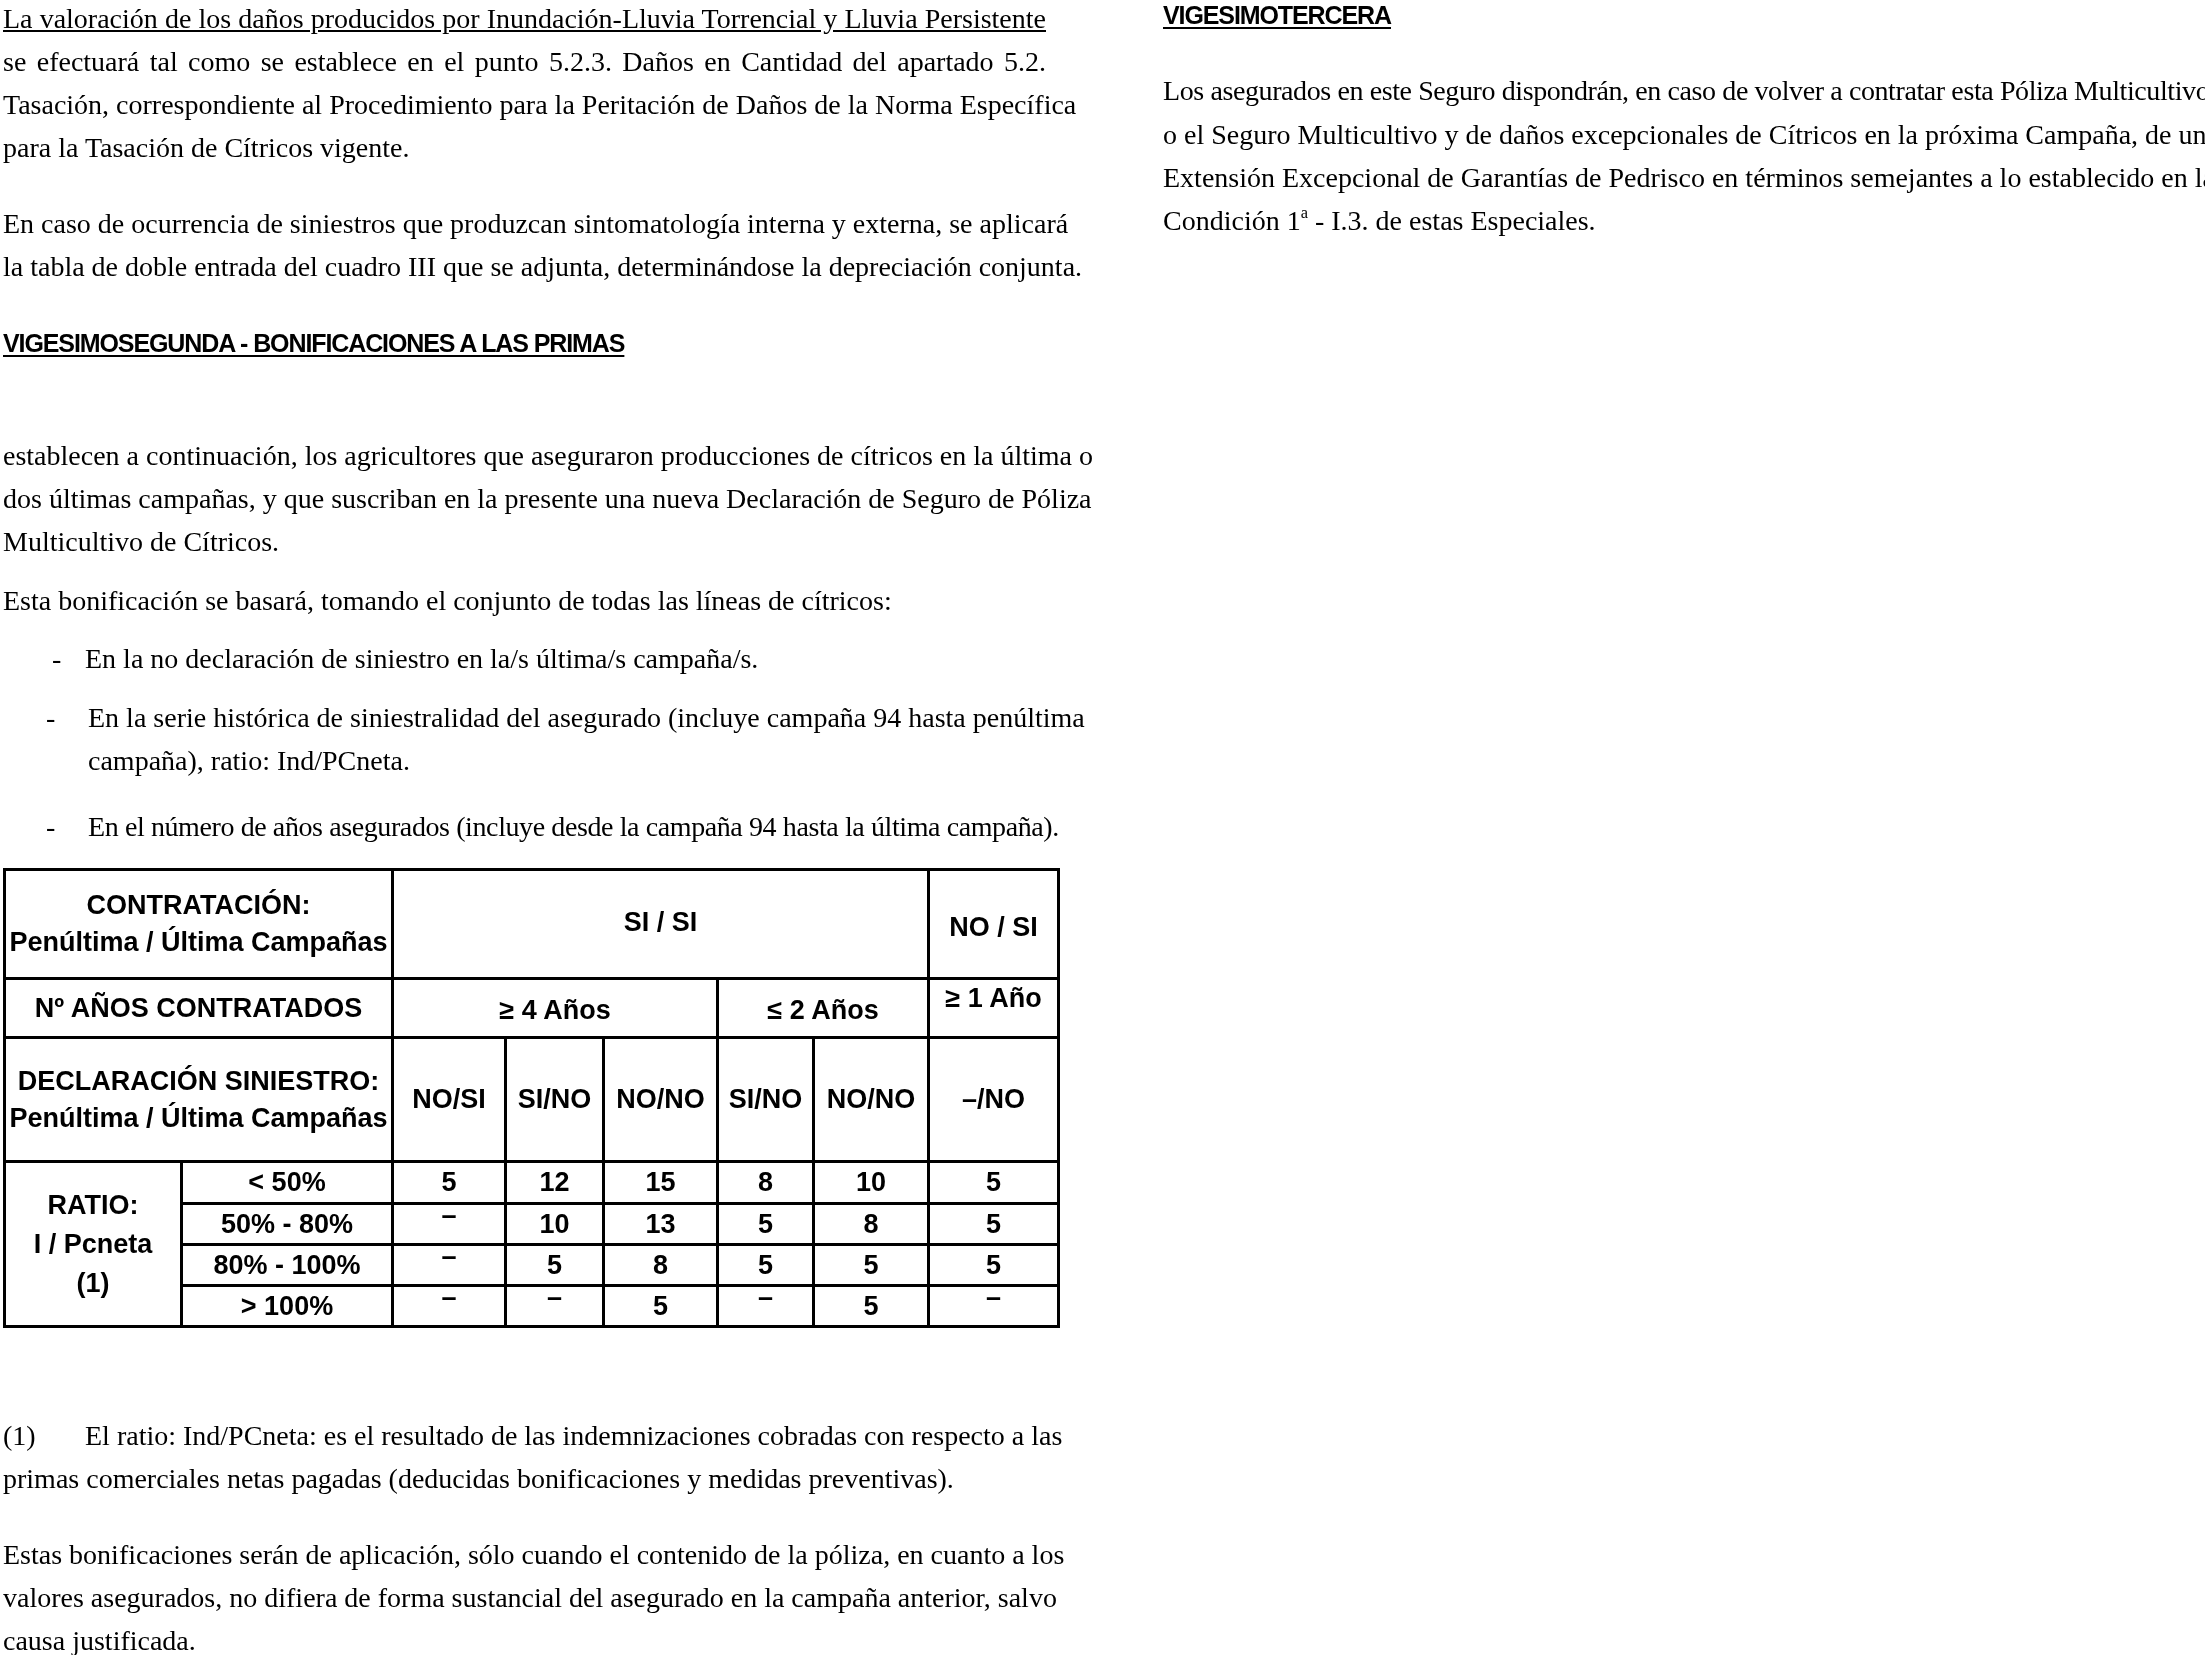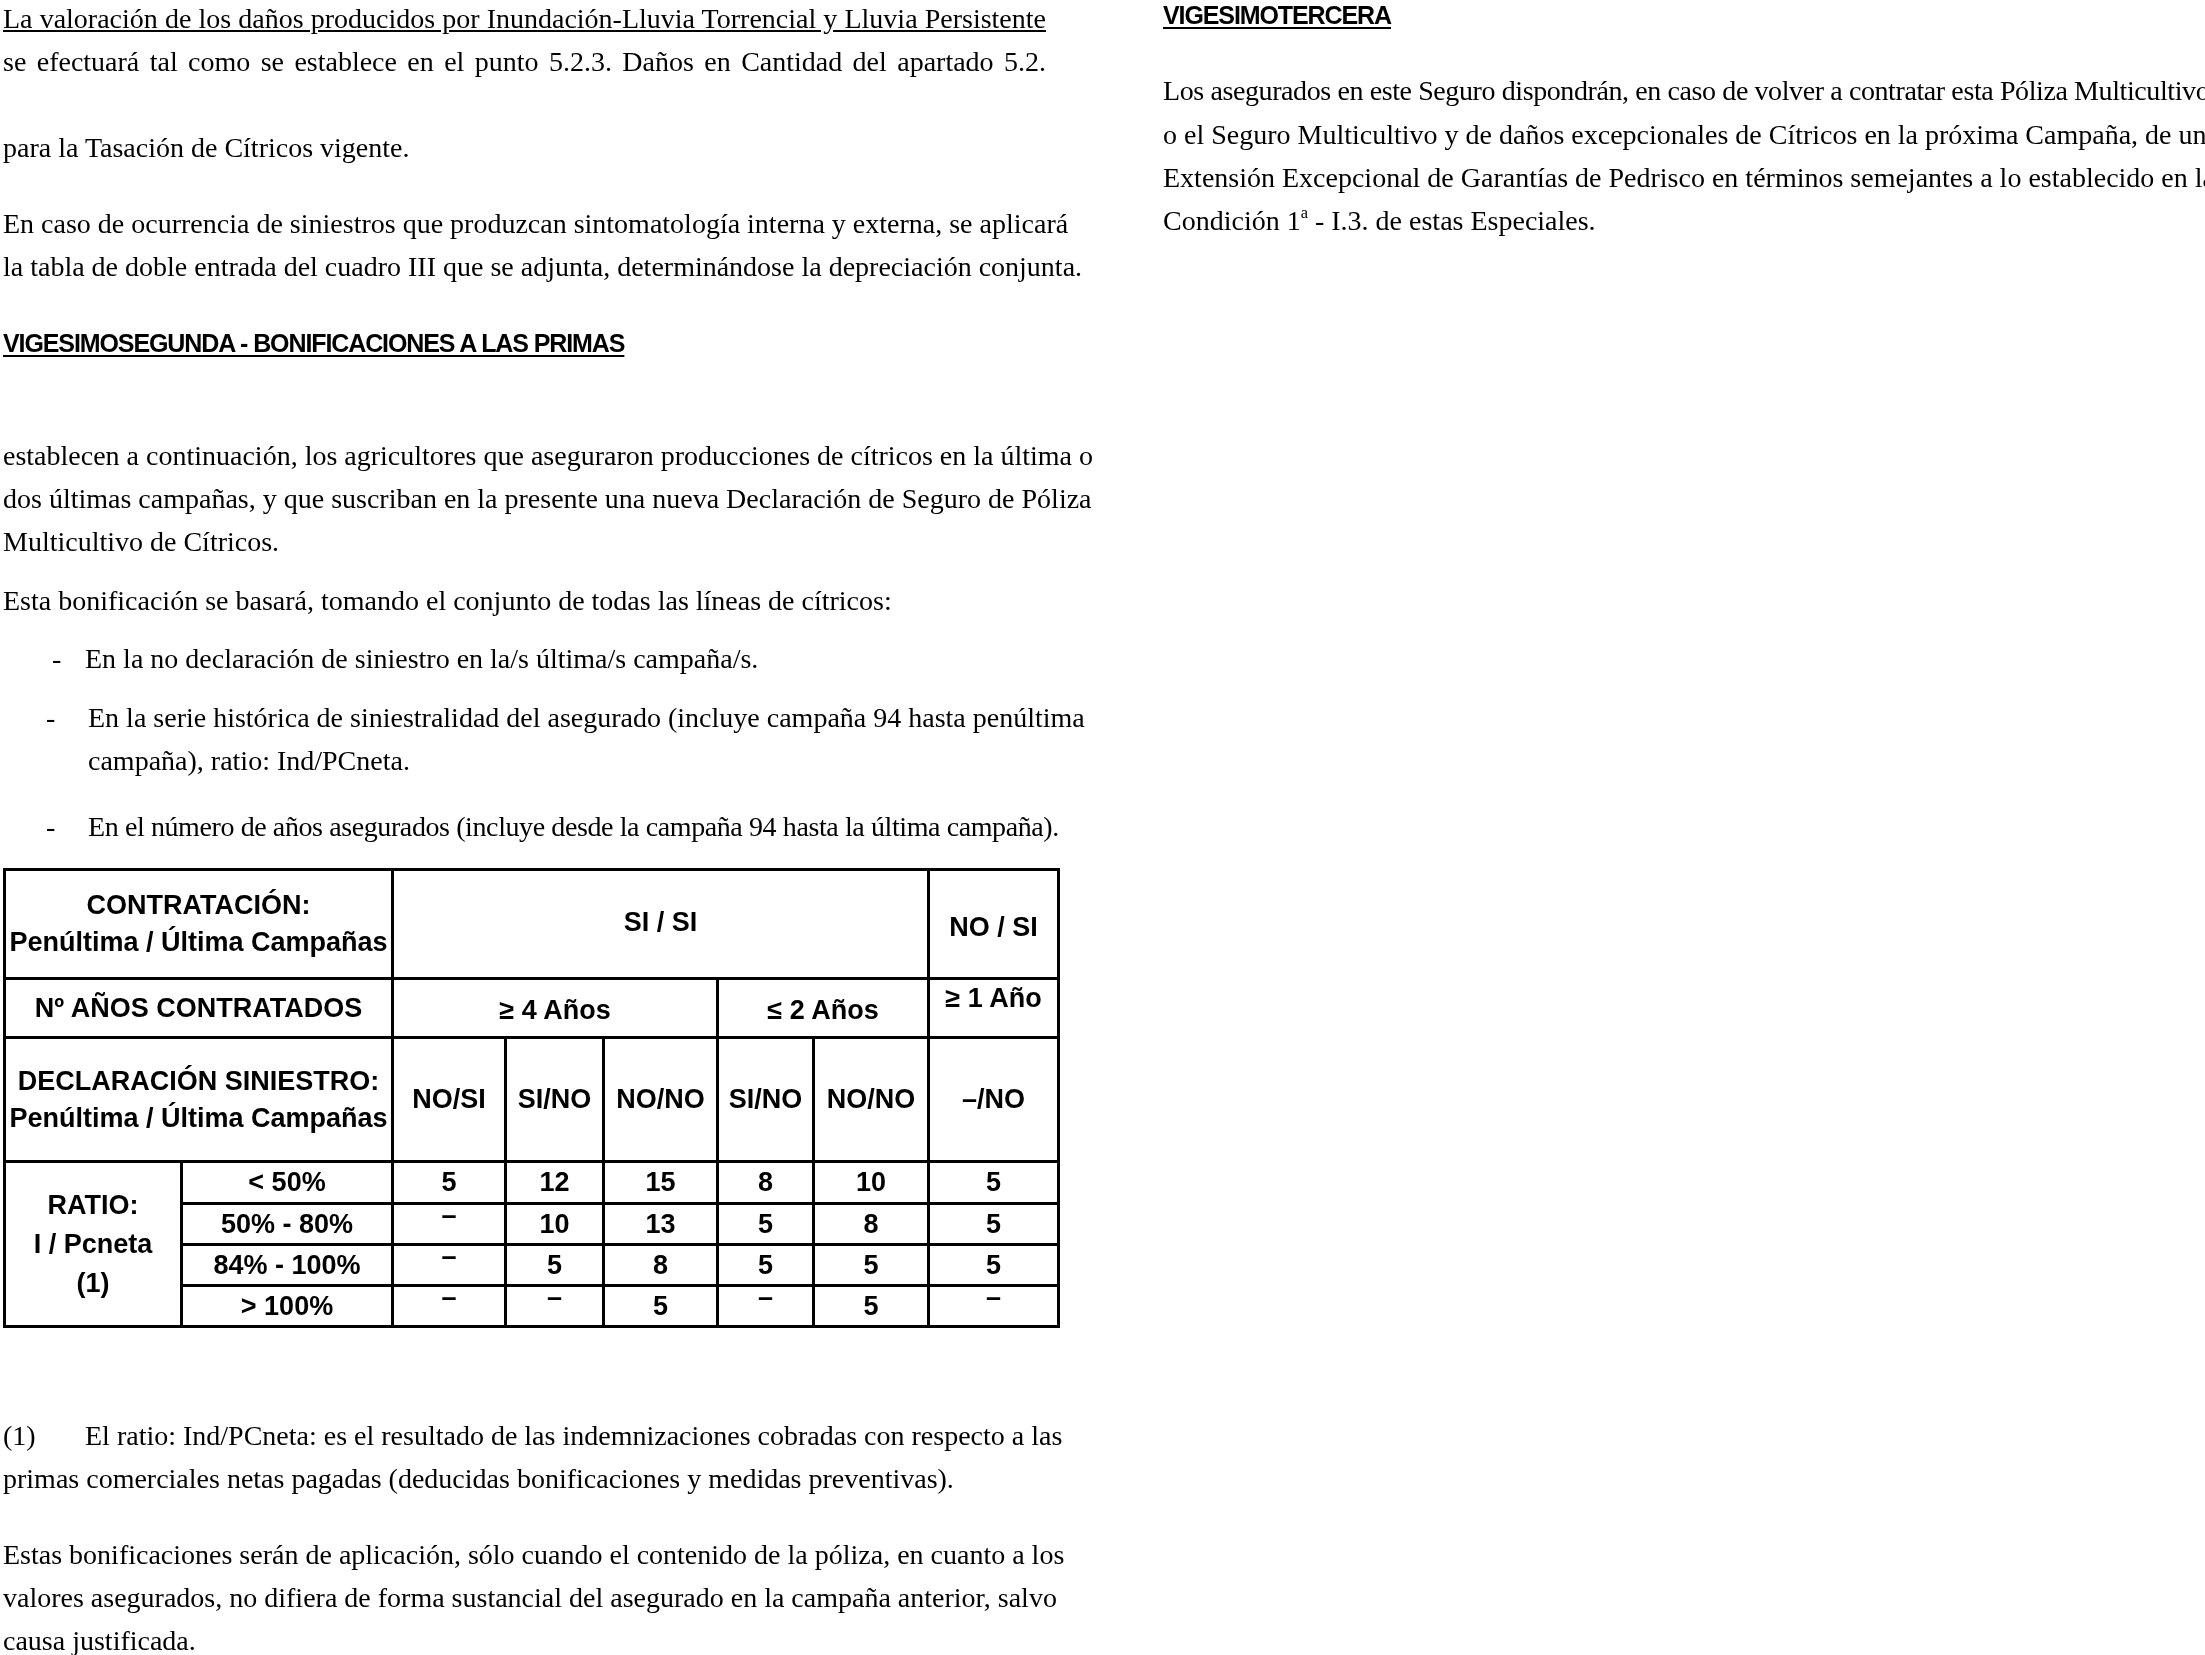--- a/index.html
+++ b/index.html
@@ -20,20 +20,21 @@
   table.bon td { border:3px solid #000; text-align:center; vertical-align:middle; padding:0; line-height:37px; }
   .dash-cell { position:relative; top:-9px; }
 </style>
 </head>
 <body>
 
 <div class="page">
 
   <div class="line just" style="left:3px;top:1.5px;width:1043px;text-decoration:underline;"> La  valoración de los daños producidos por Inundación-Lluvia Torrencial  y Lluvia Persistente</div>
   <div class="line just" style="left:3px;top:45px;width:1043px;"> se efectuará tal como se establece en el punto 5.2.3. Daños en Cantidad del apartado 5.2.</div>
+  <div class="line just" style="left:3px;top:88px;width:1043px;">Tasación, correspondiente al Procedimiento para la Peritación de Daños de la Norma Específica</div>
   <div class="line" style="left:3px;top:131px;">para la Tasación de Cítricos vigente.</div>
 
   <div class="line just" style="left:3px;top:207px;width:1043px;">En caso de ocurrencia de siniestros que produzcan sintomatología interna y externa, se aplicará</div>
   <div class="line just" style="left:3px;top:250px;width:1043px;">la tabla de doble entrada del cuadro III que se adjunta, determinándose la depreciación conjunta.</div>
 
   <div class="heading" style="left:3px;top:328px;">VIGESIMOSEGUNDA - BONIFICACIONES A LAS PRIMAS</div>
 
   <div class="line just" style="left:3px;top:439px;width:1043px;">establecen a continuación, los agricultores que aseguraron producciones de cítricos en la última o</div>
   <div class="line just" style="left:3px;top:482px;width:1043px;">dos últimas campañas, y que  suscriban en la presente una nueva Declaración de Seguro de  Póliza</div>
   <div class="line" style="left:3px;top:525px;">Multicultivo  de Cítricos.</div>
@@ -105,21 +106,21 @@
     <tr style="height:41px;">
       <td>50% - 80%</td>
       <td><span class="dash-cell">–</span></td>
       <td>10</td>
       <td>13</td>
       <td>5</td>
       <td>8</td>
       <td>5</td>
     </tr>
     <tr style="height:41px;">
-      <td>84% - 100%</td>
+      <td>80% - 100%</td>
       <td><span class="dash-cell">–</span></td>
       <td>5</td>
       <td>8</td>
       <td>5</td>
       <td>5</td>
       <td>5</td>
     </tr>
     <tr style="height:41px;">
       <td>&gt; 100%</td>
       <td><span class="dash-cell">–</span></td>

